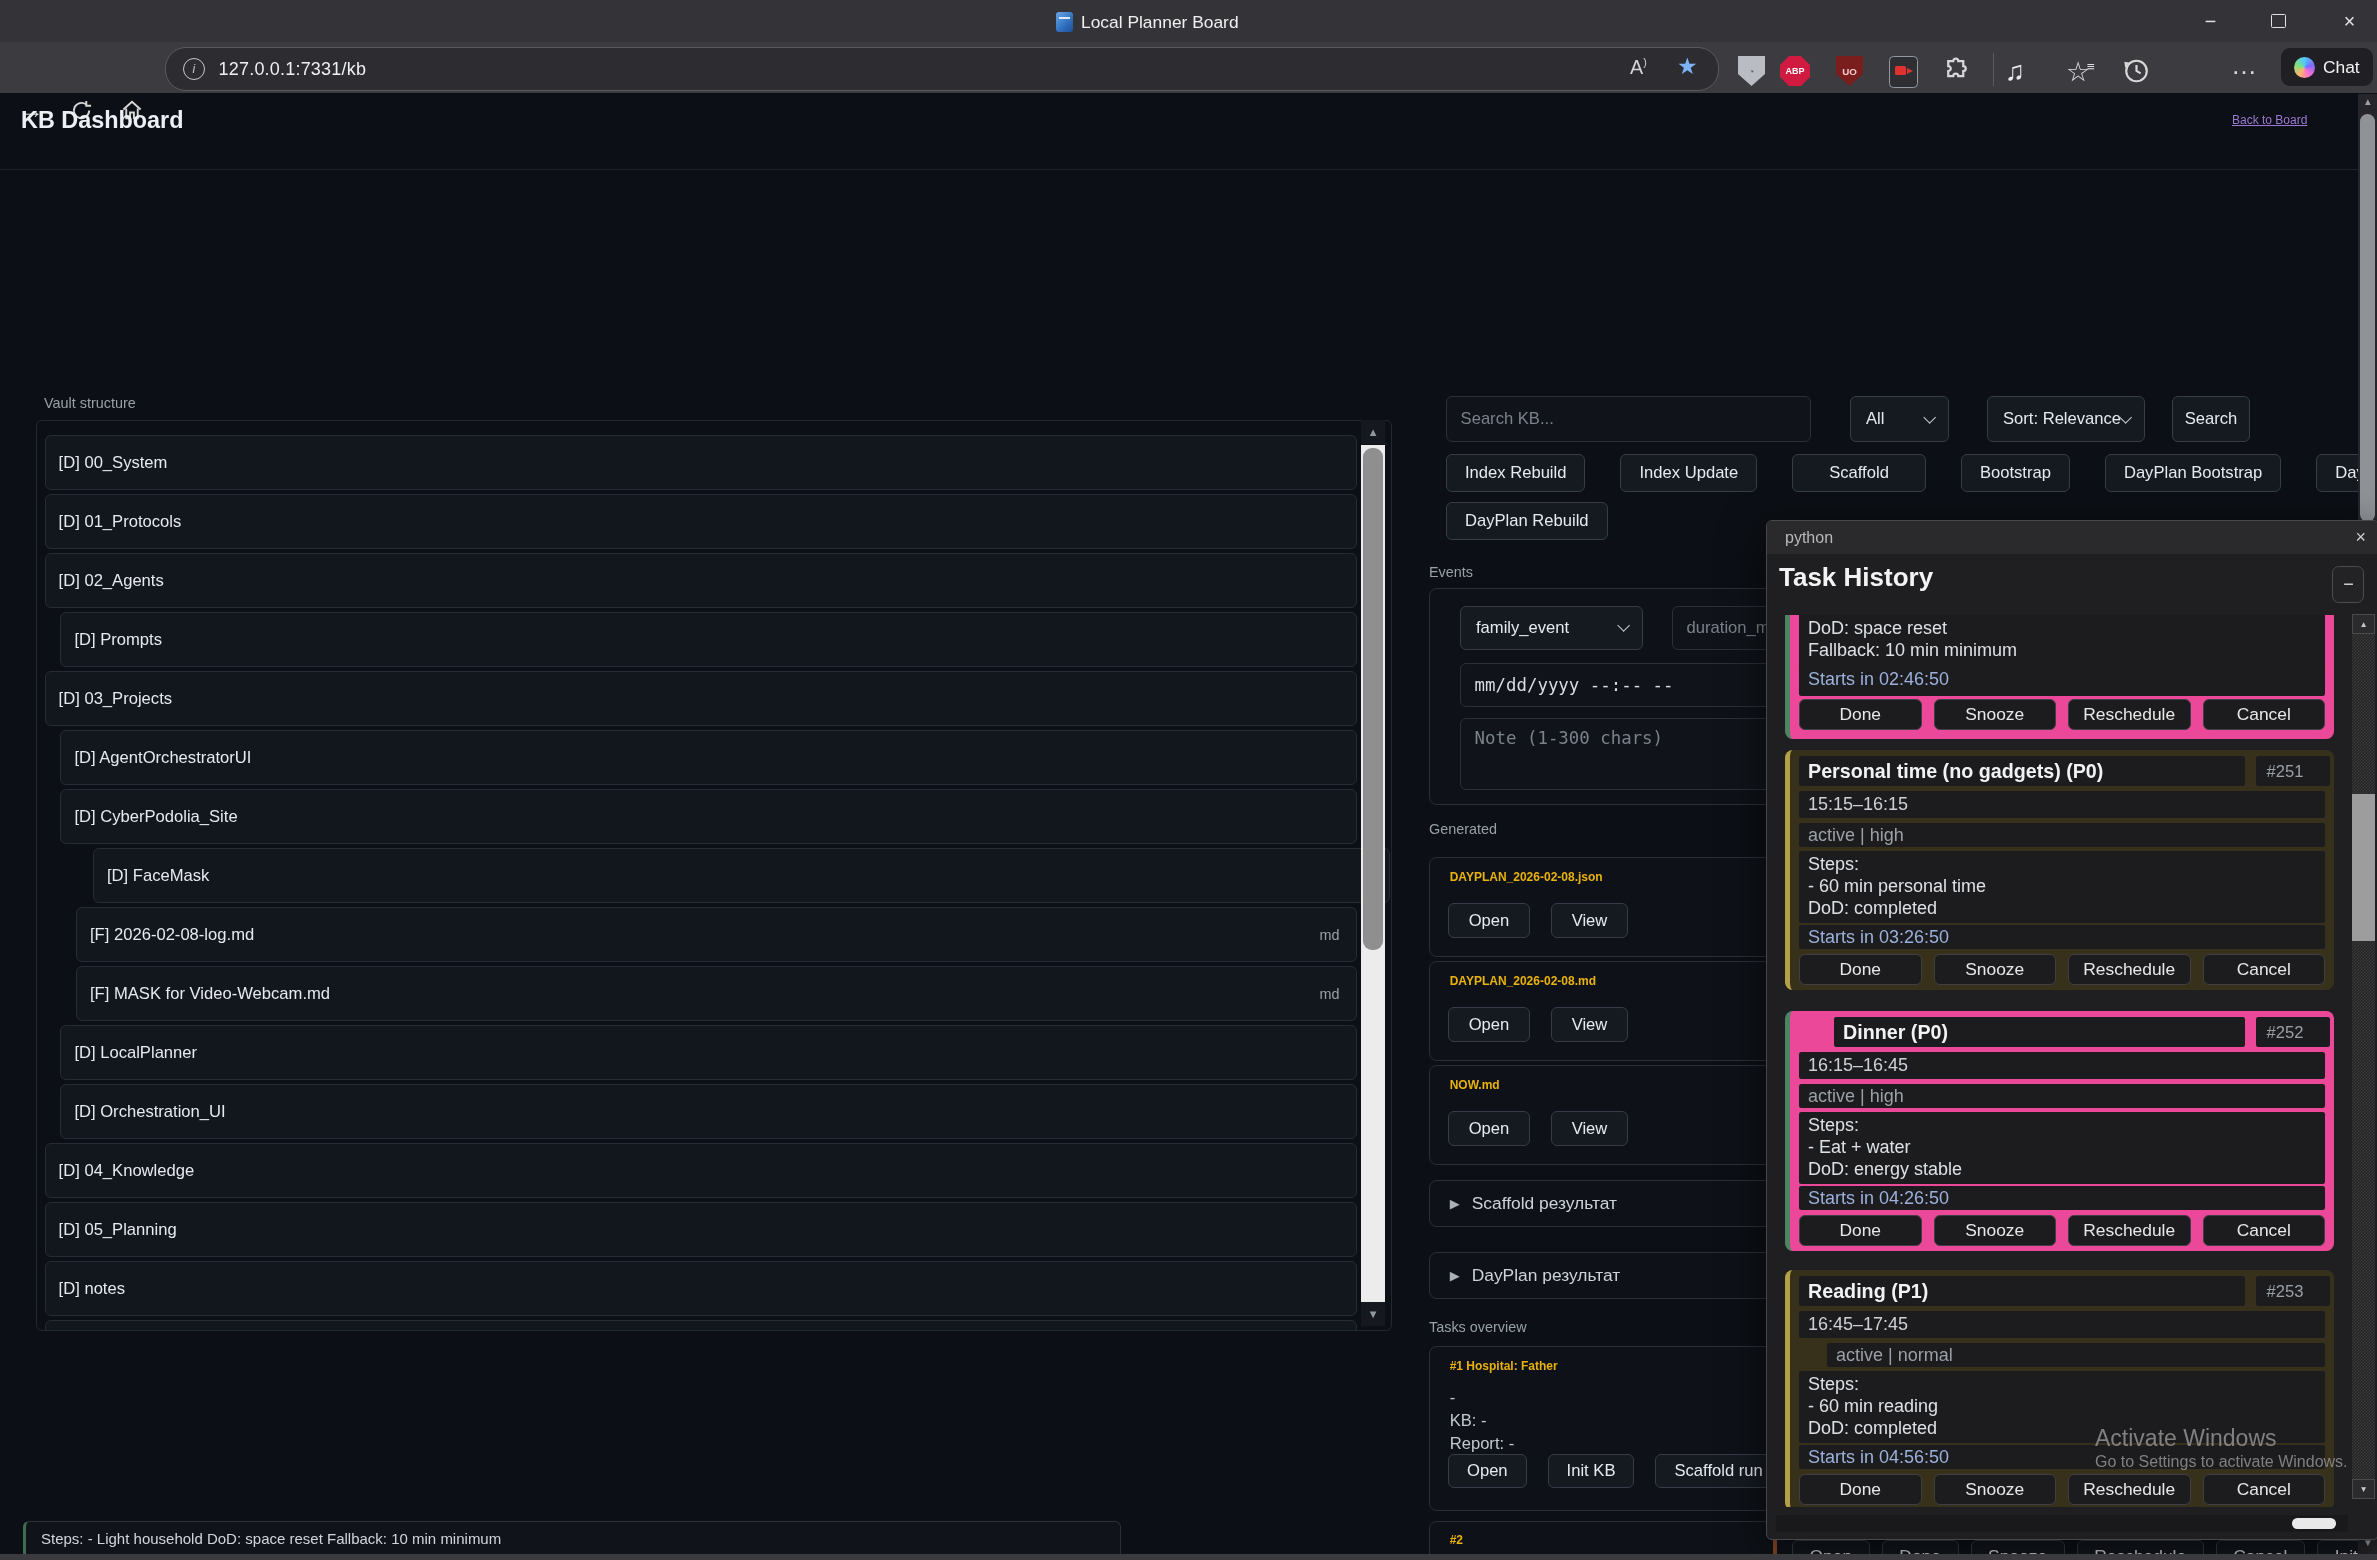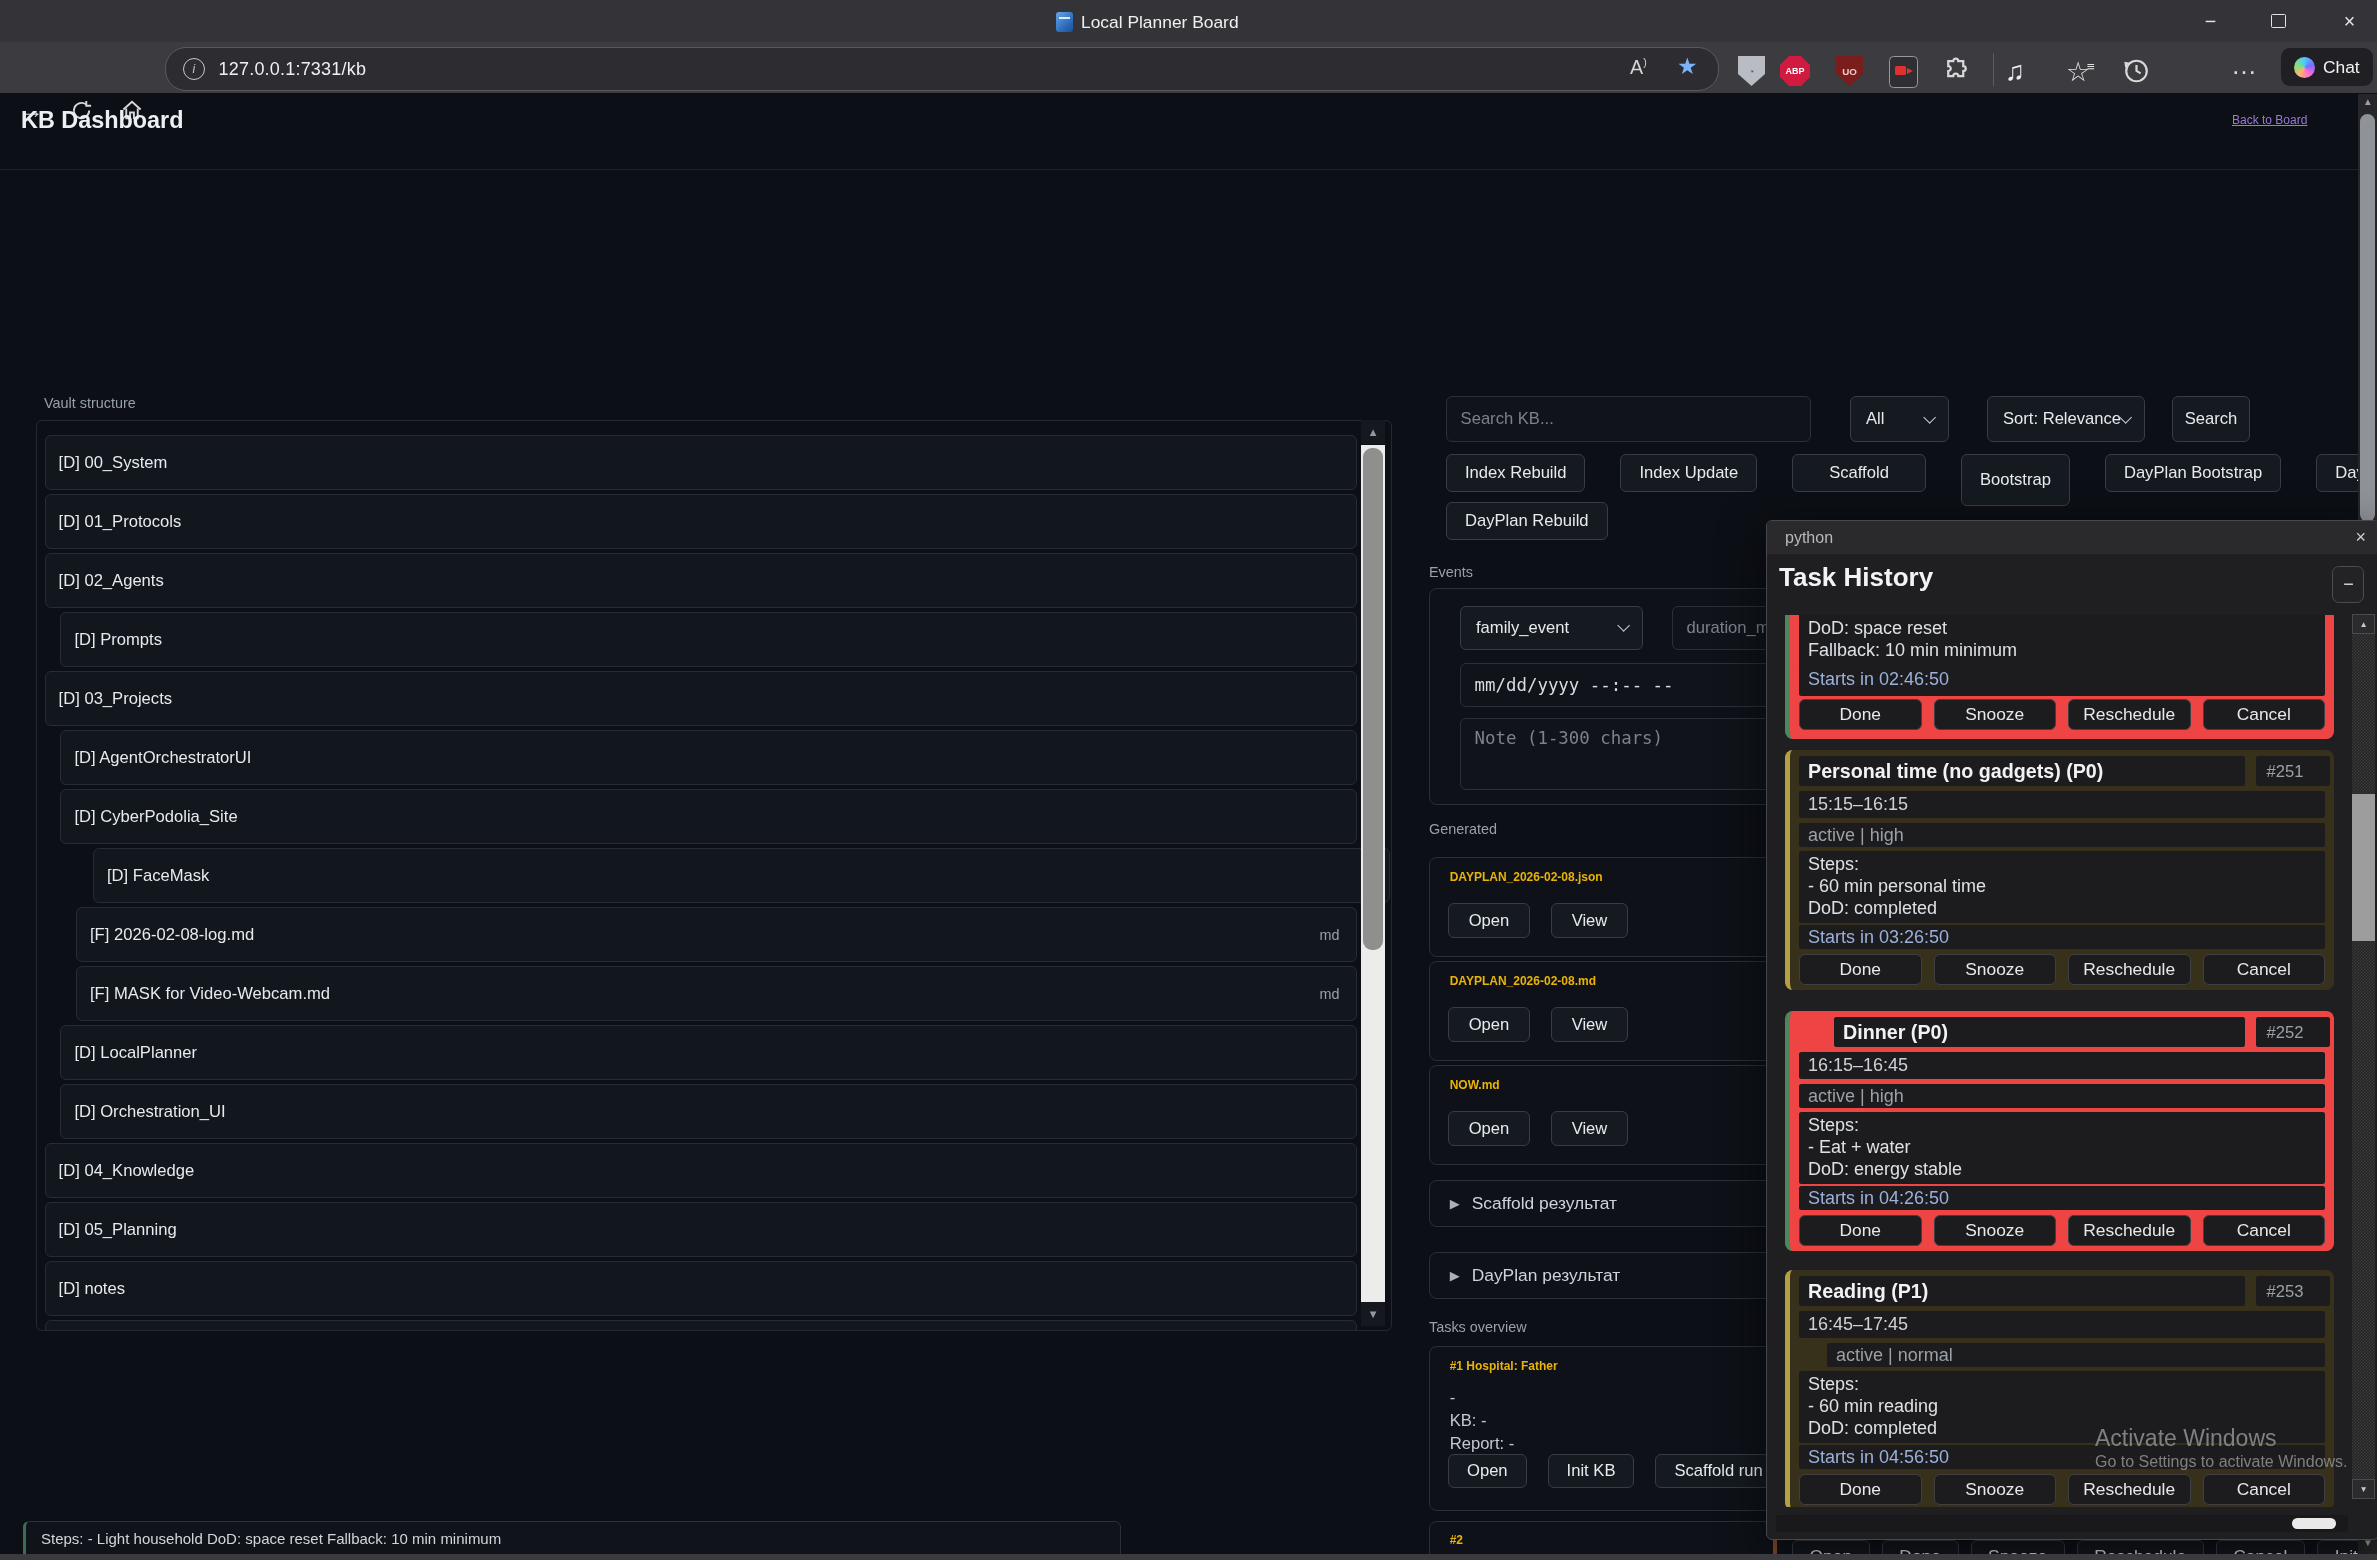--- a/index.html
+++ b/index.html
@@ -82,21 +82,21 @@
   .thtitlebar{position:absolute;left:0;top:0;right:0;height:33px;background:#2a2a2d;border-radius:6px 6px 0 0;
               display:flex;align-items:center;}
   .thtitle{margin-left:18px;font-size:16px;color:#b9b9bd;}
   .thclose{margin-left:auto;margin-right:12px;font-size:18px;color:#cfcfcf;}
   .thheading{position:absolute;left:12px;top:41px;font-size:26px;font-weight:bold;color:#f3f3f3;}
   .thmin{position:absolute;right:13.6px;top:45px;width:30px;height:35px;border:1.5px solid #4b4b50;border-radius:6.8px;
          display:flex;align-items:center;justify-content:center;color:#e0e0e0;font-size:18px;background:#232325;}
   .thviewport{position:absolute;left:9px;top:94px;width:572px;height:892px;overflow:hidden;}
   .hist-card{position:absolute;left:9px;width:549px;border-radius:7.6px;box-sizing:border-box;}
   .hist-card.olive{background:#37301a;border-left:5.3px solid #b4a045;}
-  .hist-card.green{background:#ef4444;border-left:5.3px solid #4d8560;}
+  .hist-card.green{background:#ec4899;border-left:5.3px solid #4d8560;}
   .hc-box{position:absolute;left:9px;right:9px;background:#1c1c1e;border-radius:2.3px;overflow:hidden;}
   .hc-line{font-size:18px;line-height:22px;color:#dde1e6;padding-left:9px;}
   .hc-btnrow{position:absolute;left:9px;right:9px;display:flex;gap:12px;}
   .hc-btn{flex:1;height:29px;background:#1c1c1e;border:0.8px solid #3f3f44;border-radius:6px;
           display:flex;align-items:center;justify-content:center;font-size:17.4px;color:#e8e8e8;}
   .checker{background-color:#242424;
     background-image:linear-gradient(45deg,#3d3d3d 25%,transparent 25%,transparent 75%,#3d3d3d 75%),
                      linear-gradient(45deg,#3d3d3d 25%,transparent 25%,transparent 75%,#3d3d3d 75%);
     background-size:3px 3px;background-position:0 0,1.5px 1.5px;}
   .thvarrow{position:absolute;left:2352px;width:23px;height:19.7px;background:#2b2b2e;border:0.8px solid #4a4a4f;
@@ -270,21 +270,21 @@
   <div class="btn abs" style="left:1987px;top:396px;width:156px;height:44px;justify-content:flex-start;">
     <span style="margin-left:15px;color:#e7eaee;">Sort: Relevance</span>
     <span class="chev"></span>
   </div>
   <div class="btn abs" style="left:2172px;top:396px;width:76px;height:44px;">Search</div>
 
   <div class="abs" style="left:1446px;top:454px;display:flex;gap:35px;">
       <div class="btn" style="height: 36px; padding: 0px 18px;">Index Rebuild</div>
       <div class="btn" style="height: 36px; padding: 0px 18px;">Index Update</div>
       <div class="btn" style="height: 36px; padding: 0px 36px;">Scaffold</div>
-      <div class="btn" style="height: 36px; padding: 7px 18px;">Bootstrap</div>
+      <div class="btn" style="height: 36px; padding: 0px 18px;">Bootstrap</div>
       <div class="btn" style="height: 36px; padding: 0px 18px;">DayPlan Bootstrap</div>
       <div class="btn" style="height: 36px; padding: 0px 18px;">DayPlan Update</div>
     </div>
   <div class="abs" style="left:1446px;top:502px;display:flex;gap:35px;">
       <div class="btn" style="height: 36px; padding: 0px 18px;">DayPlan Rebuild</div>
     </div>
 
   <div class="seclabel abs" style="left:1429px;top:564px;">Events</div>
   <div class="panel abs" style="left:1429px;top:588px;width:909px;height:215px;">
     <div class="btn abs" style="left:30px;top:16.6px;width:181px;height:42px;justify-content:flex-start;">

